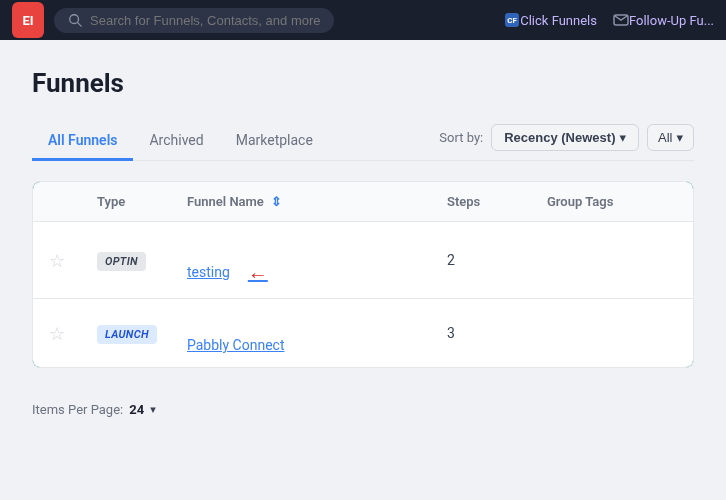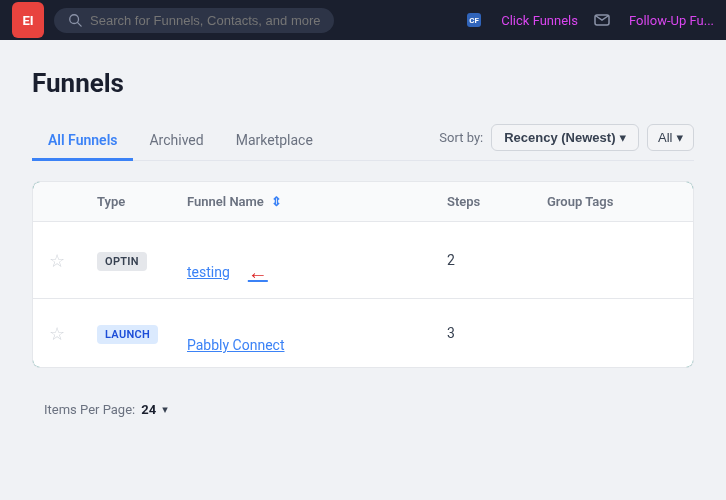--- a/index.html
+++ b/index.html
@@ -57,25 +57,25 @@
       color: #8b93a8;
       flex-shrink: 0;
     }
     .topnav-right {
       margin-left: auto;
       display: flex;
       align-items: center;
       gap: 16px;
     }
     .topnav-btn {
-      color: #d946ef;
-      font-size: 13px;
-      display: flex;
-      align-items: center;
-      gap: 19px;
+      color: #c4b5fd;
+      font-size: 13px;
+      display: flex;
+      align-items: center;
+      gap: 0;
       cursor: pointer;
     }
 
     
     .main-content {
       padding: 28px 32px 20px 32px;
     }
     .page-title {
       font-size: 26px;
       font-weight: 700;
@@ -180,20 +180,21 @@
       font-size: 18px;
       cursor: pointer;
     }
     .badge {
       display: inline-block;
       padding: 3px 8px;
       border-radius: 4px;
       font-size: 11px;
       font-weight: 600;
       letter-spacing: 0.3px;
+      font-style: italic;
     }
     .badge-optin {
       background: #e5e7eb;
       color: #374151;
     }
     .badge-launch {
       background: #dbeafe;
       color: #1d4ed8;
     }
     .funnel-link {
@@ -212,21 +213,21 @@
     }
     .arrow-indicator {
       display: inline-block;
       color: #dc2626;
       font-size: 20px;
       margin-left: 8px;
     }
 
     
     .footer {
-      padding: 14px 44px;
+      padding: 14px 32px;
       font-size: 13px;
       color: #6b7280;
       display: flex;
       align-items: center;
       gap: 6px;
     }
     .footer strong {
       color: #1a1f2e;
       font-weight: 700;
     }

